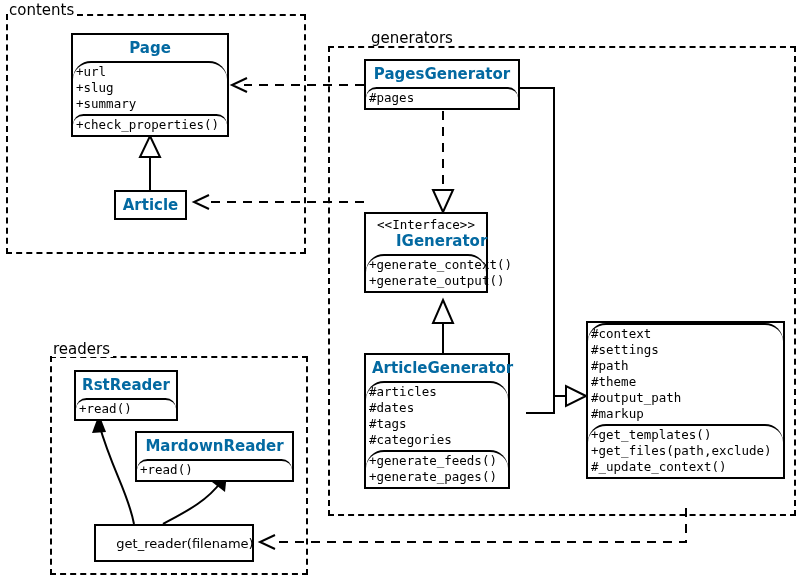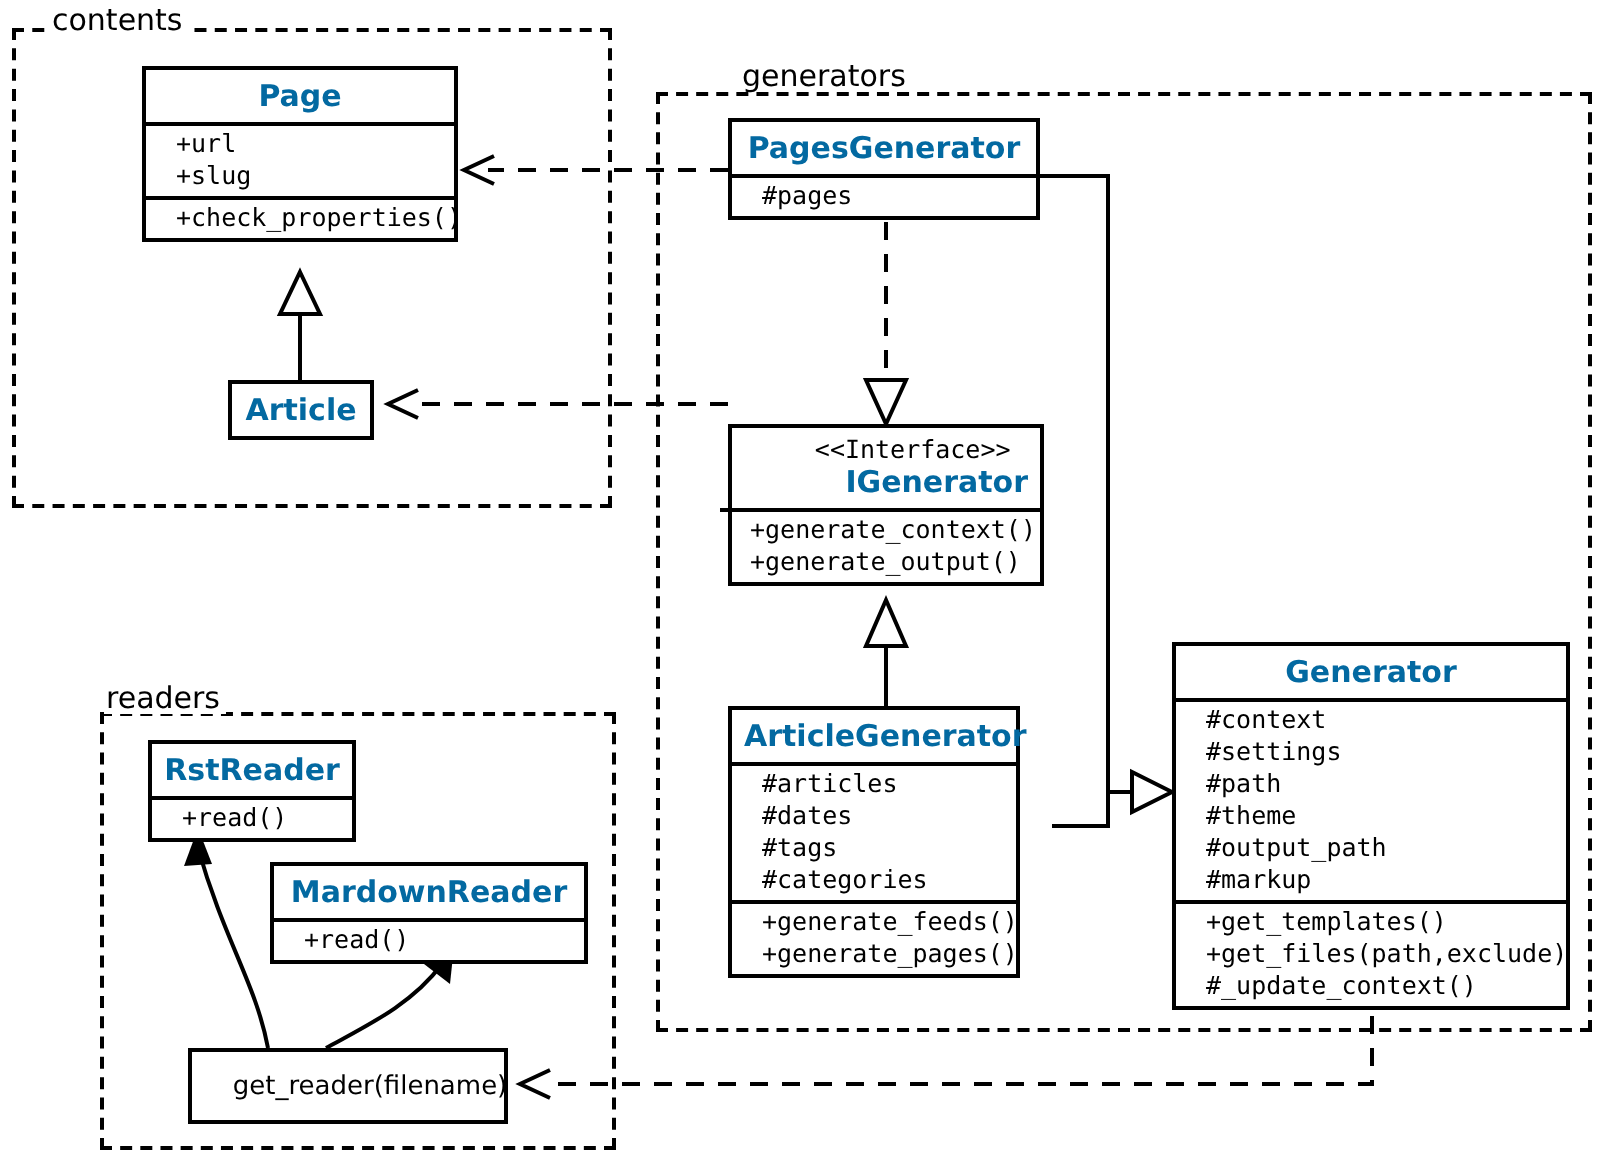--- a/index.html
+++ b/index.html
@@ -60,23 +60,24 @@
     padding-top: 3px;
     color: #000;
   }
   .uml-sep {
     border-top: 2px solid #000;
   }
   .uml-compartment {
     font-family: "DejaVu Sans Mono", monospace;
     font-size: 12.5px;
     color: #000;
-    padding: 1px 2px 2px 15px;
+    padding: 1px 2px 2px 3px;
     line-height: 16px;
     white-space: nowrap;
+    border-radius: 18px;
   }
   .uml-compartment div { white-space: nowrap; }
   .plainbox {
     position: absolute;
     box-sizing: border-box;
     border: 2px solid #000;
     background: #ffffff;
     display: flex;
     align-items: center;
     justify-content: center;
@@ -97,21 +98,21 @@
   .dash-line  { stroke: #000; stroke-width: 2; fill: none; stroke-dasharray: 9 7; }
   .tri-white  { fill: #ffffff; stroke: #000; stroke-width: 2; }
   .open-arrow { stroke: #000; stroke-width: 2; fill: none; }
 </style>
 </head>
 <body>
 
 <div id="canvas">
 
   <div class="package" style="left:6px; top:14px; width:300px; height:240px;"></div>
-  <div class="pkg-label" style="left:8px; top:2px;margin-left:17px;">contents</div>
+  <div class="pkg-label" style="left:8px; top:2px;">contents</div>
 
   <div class="package" style="left:328px; top:46px; width:468px; height:470px;"></div>
   <div class="pkg-label" style="left:330px; top:30px;margin-left:40px;">generators</div>
 
   <div class="package" style="left:50px; top:356px; width:258px; height:219px;"></div>
   <div class="pkg-label" style="left:52px; top:341px;">readers</div>
 
   <svg class="edge-svg" viewBox="0 0 803 579" xmlns="http://www.w3.org/2000/svg">
 
      Page  (dependency, dashed, open arrow) --&gt;
@@ -154,38 +155,39 @@
      MardownReader (curved association) --&gt;
     <path class="solid-line" d="M 163 524 C 185 512, 206 502, 221 482"></path>
     <path d="M 227 473 L 225 492 L 212 482 Z" fill="#000"></path>
   </svg>
 
   <div class="umlbox" style="left:71px; top:33px; width:158px;">
     <div class="uml-name">Page</div>
     <div class="uml-compartment uml-sep">
       <div>+url</div>
       <div>+slug</div>
+      <div>+summary</div>
     </div>
     <div class="uml-compartment uml-sep">
       <div>+check_properties()</div>
     </div>
   </div>
 
   <div class="umlbox" style="left:114px; top:190px; width:73px;">
     <div class="uml-name">Article</div>
   </div>
 
   <div class="umlbox" style="left:364px; top:59px; width:156px;">
     <div class="uml-name">PagesGenerator</div>
     <div class="uml-compartment uml-sep">
       <div>#pages</div>
     </div>
   </div>
 
-  <div class="umlbox" style="left:364px; top:212px; width:158px;align-items:flex-end;">
+  <div class="umlbox" style="left:364px; top:212px; width:124px;">
     <div>
       <div class="uml-stereotype">&lt;&lt;Interface&gt;&gt;</div>
       <div class="uml-name" style="padding-top:0;padding-left:30px;">IGenerator</div>
     </div>
     <div class="uml-compartment uml-sep">
       <div>+generate_context()</div>
       <div>+generate_output()</div>
     </div>
   </div>
 
@@ -197,21 +199,20 @@
       <div>#tags</div>
       <div>#categories</div>
     </div>
     <div class="uml-compartment uml-sep">
       <div>+generate_feeds()</div>
       <div>+generate_pages()</div>
     </div>
   </div>
 
   <div class="umlbox" style="left:586px; top:321px; width:199px;">
-    <div class="uml-name">Generator</div>
     <div class="uml-compartment uml-sep">
       <div>#context</div>
       <div>#settings</div>
       <div>#path</div>
       <div>#theme</div>
       <div>#output_path</div>
       <div>#markup</div>
     </div>
     <div class="uml-compartment uml-sep">
       <div>+get_templates()</div>

